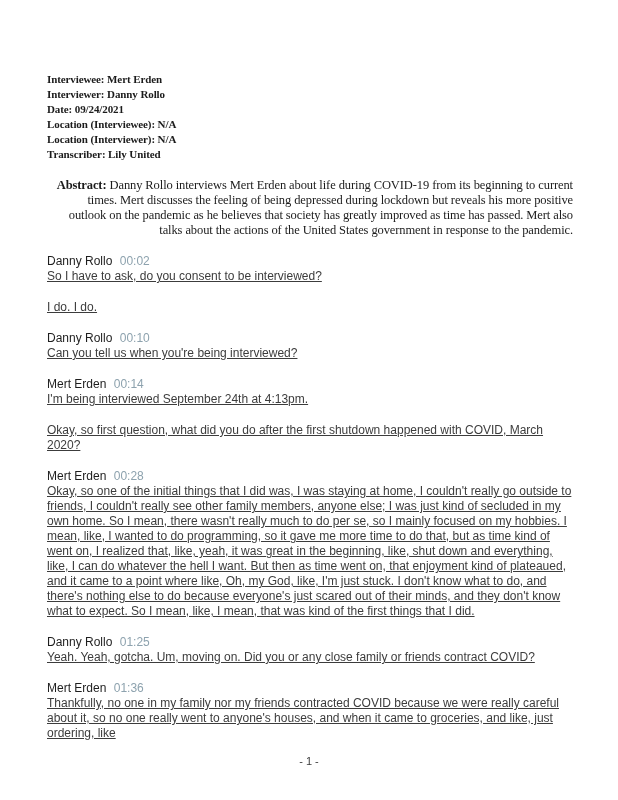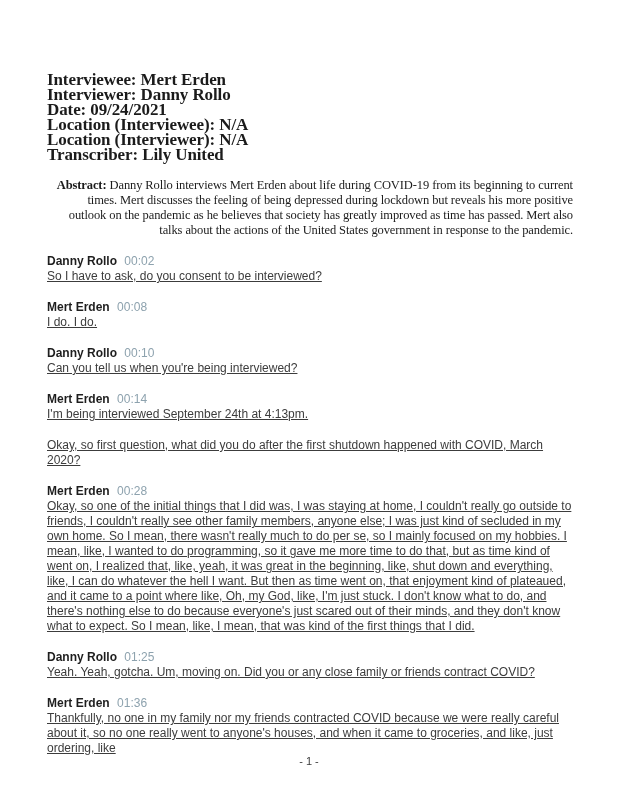--- a/index.html
+++ b/index.html
@@ -13,21 +13,21 @@
     height: 800px;
     background: var(--background, #ffffff);
     overflow: hidden;
     box-sizing: border-box;
     padding: 72px 45px 0 47px;
   }
   
   .metadata {
     font-family: "Liberation Serif", serif;
     font-weight: bold;
-    font-size: 17px;
+    font-size: 11px;
     line-height: 15px;
     color: var(--serif-text, #1b1b1b);
     letter-spacing: -0.1px;
   }
   
   .abstract {
     margin: 16px 0 0 0;
     font-family: "Liberation Serif", serif;
     font-size: 12.5px;
     line-height: 15px;
@@ -48,21 +48,21 @@
     color: var(--body-text, #3c3c3c);
     width: 527px;
   }
   .turn {
     margin-top: 16px;
   }
   .turn:first-child {
     margin-top: 0;
   }
   .speaker {
-    font-weight: bold;
+    font-weight: normal;
     color: var(--speaker-text, #1e1e1e);
   }
   .timestamp {
     color: var(--timestamp, #8da2ae);
     margin-left: 4px;
   }
   .turn-text {
     margin-top: 0;
     text-decoration: underline;
   }
@@ -101,24 +101,20 @@
 
     <div class="turn">
       <div>
         <span class="speaker">Danny Rollo</span>
         <span class="timestamp">00:02</span>
       </div>
       <div class="turn-text">So I have to ask, do you consent to be interviewed?</div>
     </div>
 
     <div class="turn">
-      <div>
-        <span class="speaker">Mert Erden</span>
-        <span class="timestamp">00:08</span>
-      </div>
       <div class="turn-text">I do. I do.</div>
     </div>
 
     <div class="turn">
       <div>
         <span class="speaker">Danny Rollo</span>
         <span class="timestamp">00:10</span>
       </div>
       <div class="turn-text">Can you tell us when you're being interviewed?</div>
     </div>

